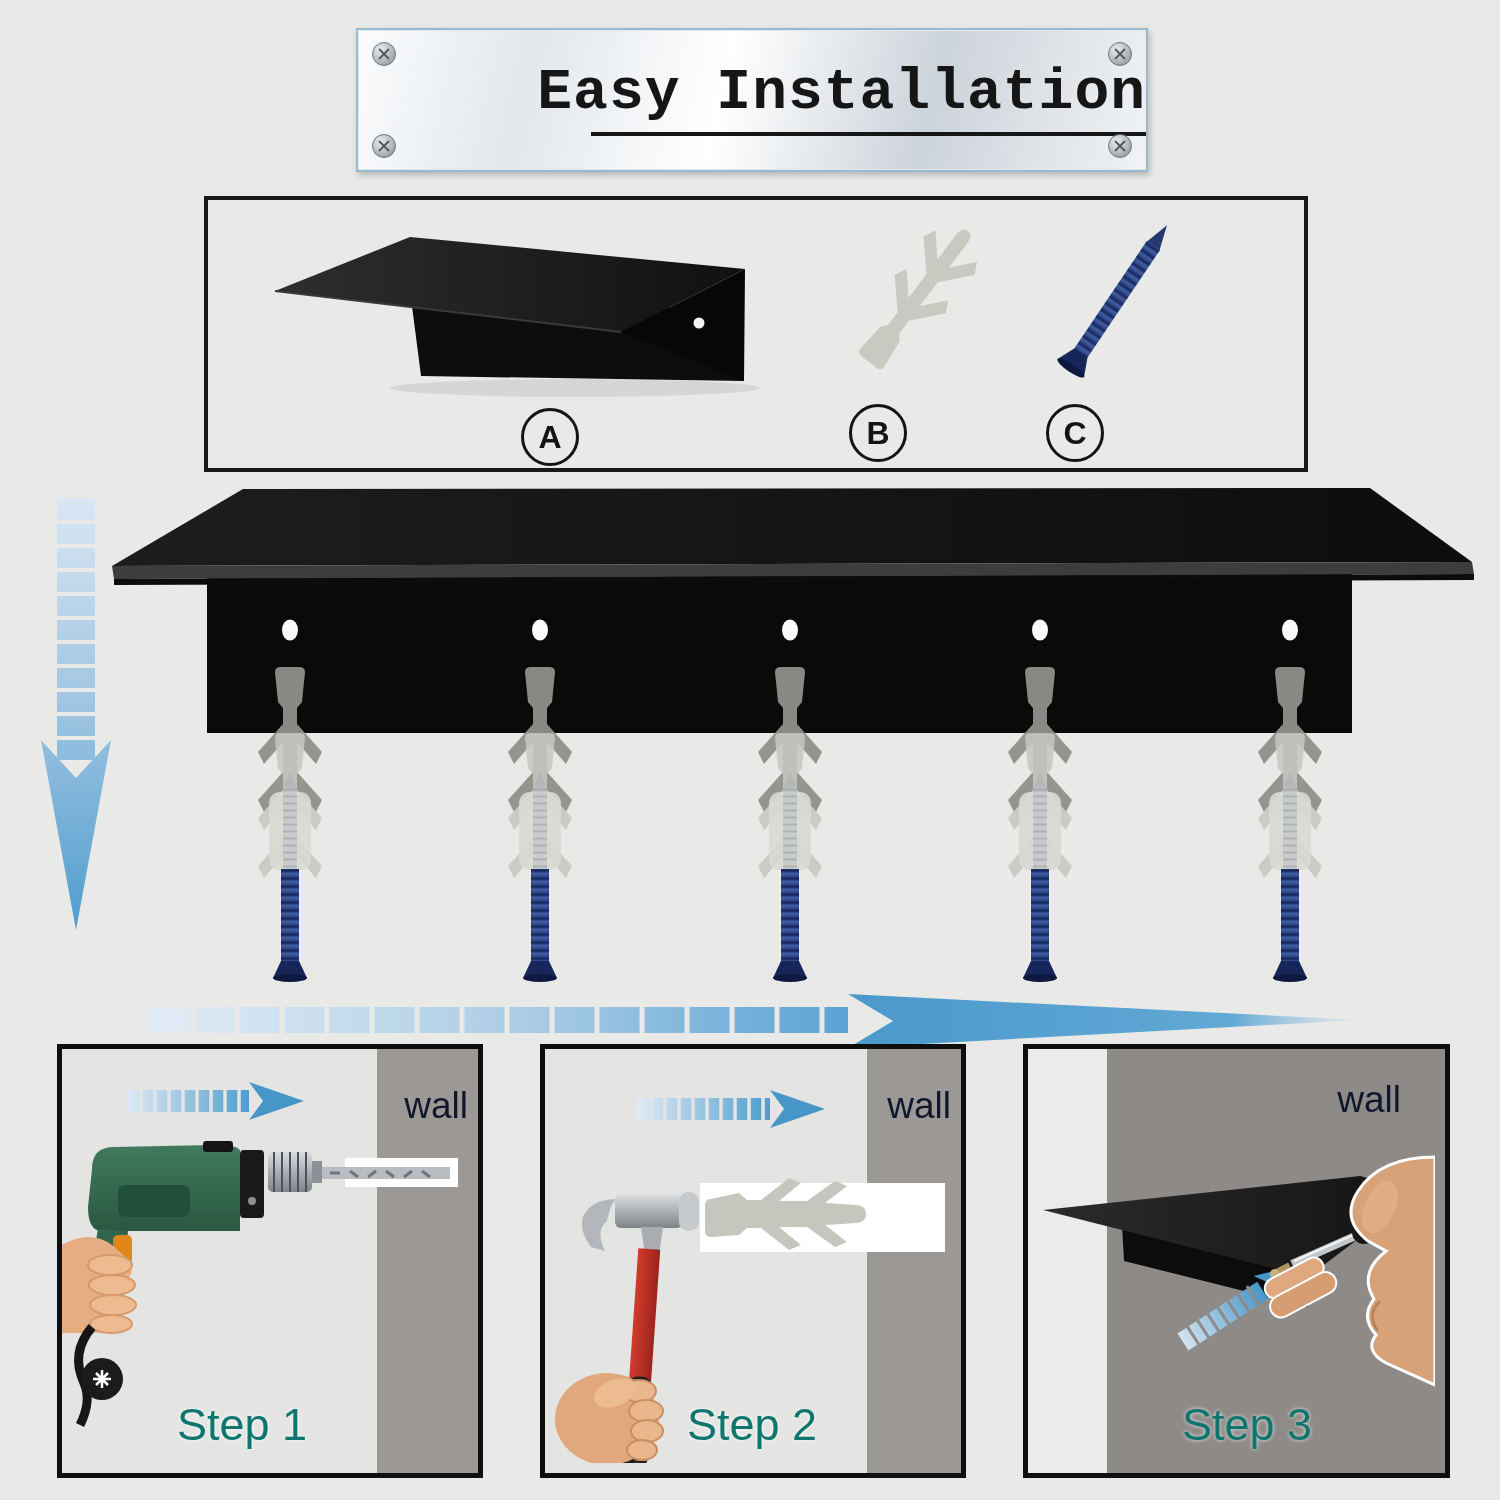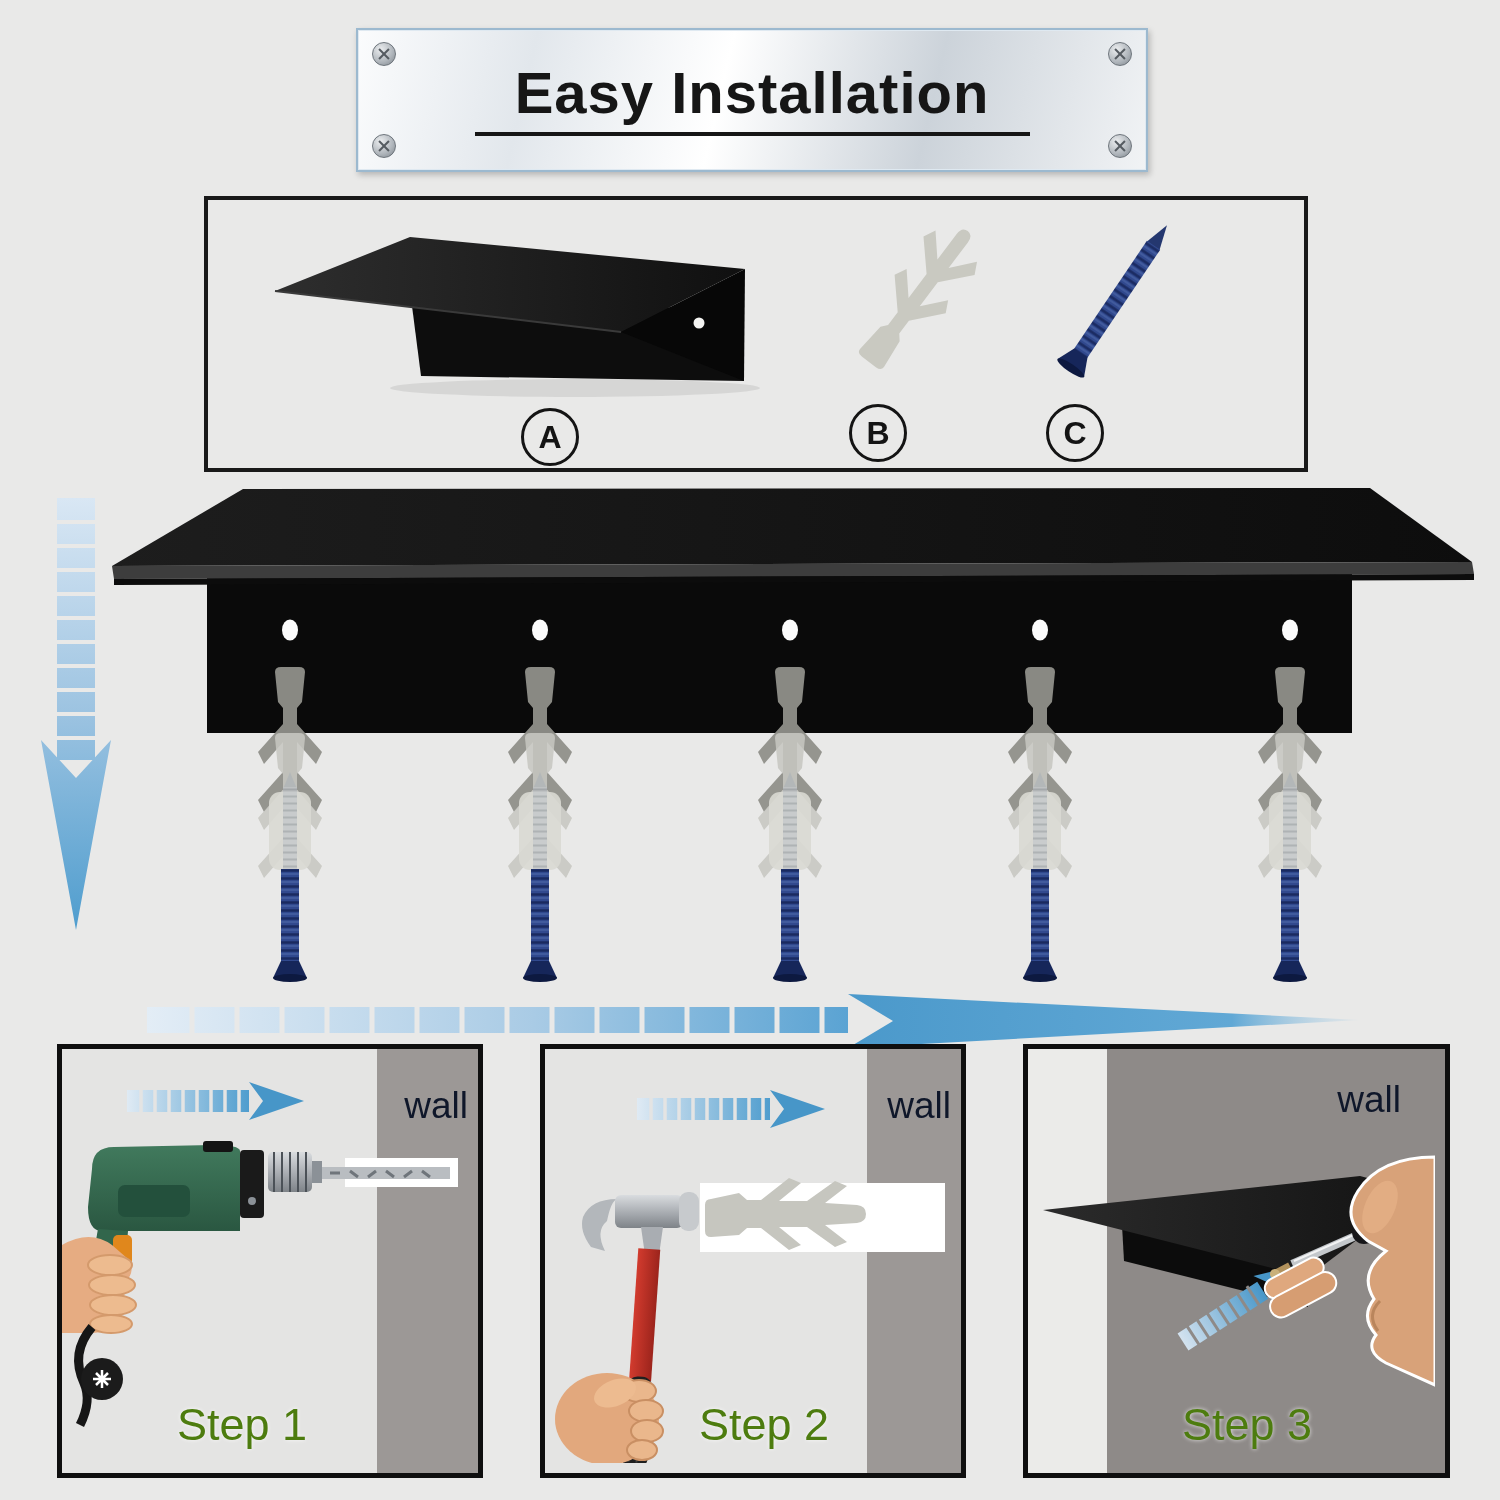--- a/index.html
+++ b/index.html
@@ -3,39 +3,39 @@
 <meta charset="utf-8">
 <style>
   html,body{margin:0;padding:0;background:#cfcfcf;}
   .page{position:relative;width:1500px;height:1500px;background:#e9e9e8;overflow:hidden;
         font-family:"Liberation Sans","DejaVu Sans",sans-serif;}
   .abs{position:absolute;}
   
   .plaque{left:356px;top:28px;width:788px;height:140px;
     background:linear-gradient(103deg,#fbfcfd 0%,#e2e7ec 22%,#ffffff 46%,#ccd3da 72%,#f1f3f5 100%);
     border:2px solid #9cb9cf;box-shadow:0 0 0 1px #dfe9f1 inset,2px 3px 6px rgba(0,0,0,.22);
-    display:flex;flex-direction:column;align-items:center;justify-content:center;}
+    display:flex;flex-direction:column;align-items:flex-end;justify-content:center;font-family:Liberation Mono, monospace;}
   .plaque-title{font-size:58px;font-weight:700;color:#161616;letter-spacing:1px;line-height:1;}
   .plaque-underline{width:555px;height:4px;background:#161616;margin-top:10px;}
   .plq-screw{position:absolute;width:22px;height:22px;border-radius:50%;
     background:radial-gradient(circle at 35% 30%,#eceef0,#aeb4ba 60%,#7c838a);
     border:1px solid #6e757c;}
   .plq-screw::before,.plq-screw::after{content:"";position:absolute;left:50%;top:50%;
     width:14px;height:2px;background:#555b61;transform:translate(-50%,-50%) rotate(45deg);}
   .plq-screw::after{transform:translate(-50%,-50%) rotate(-45deg);}
   
   .parts-box{left:204px;top:196px;width:1096px;height:268px;border:4px solid #191919;}
   .part-label{width:52px;height:52px;border:3px solid #141414;border-radius:50%;
     display:flex;align-items:center;justify-content:center;
     font-size:32px;font-weight:700;color:#141414;background:transparent;}
   
   .step-box{top:1044px;width:416px;height:424px;border:5px solid #0f0f0f;background:#e4e4e3;}
   .wall-strip{position:absolute;top:0;bottom:0;background:#9c9896;}
   .wall-label{position:absolute;font-size:37px;color:#0f172a;line-height:1;}
-  .step-label{position:absolute;bottom:22px;font-size:45px;color:#4d7c0f;text-align:center;
+  .step-label{position:absolute;bottom:22px;font-size:45px;color:#0f766e;text-align:center;
     text-shadow:0 0 4px rgba(255,255,255,.8);}
   svg{display:block;}
 </style>
 </head>
 <body>
 
 <div class="page">
 
   <svg width="0" height="0" style="position:absolute" aria-hidden="true">
     <defs>
@@ -254,21 +254,21 @@
         <g fill="#eab78c" stroke="#c98f63" stroke-width="2">
           <ellipse cx="94" cy="342" rx="17" ry="11"></ellipse>
           <ellipse cx="101" cy="362" rx="17" ry="11"></ellipse>
           <ellipse cx="102" cy="382" rx="16" ry="11"></ellipse>
           <ellipse cx="97" cy="401" rx="15" ry="10"></ellipse>
         </g>
         <ellipse cx="70" cy="344" rx="22" ry="13" transform="rotate(-22 70 344)" fill="#edbb90"></ellipse>
       </g>
     </svg>
     <div class="wall-label" style="right:10px;top:38px;">wall</div>
-    <div class="step-label" style="left:16px;width:406px;">Step 2</div>
+    <div class="step-label" style="left:4px;width:406px;">Step 2</div>
   </div>
 
   <div class="abs step-box" style="left:1023px;width:417px;">
     <div class="abs" style="left:0;top:0;bottom:0;width:79px;background:#ebebe9;"></div>
     <div class="abs" style="left:79px;top:0;bottom:0;right:0;background:#8e8a88;"></div>
     <svg class="abs" style="left:0;top:0;" width="407" height="414" viewBox="0 0 407 414">
       <defs>
         <linearGradient id="sg3" x1="0" y1="0" x2="1" y2="0">
           <stop offset="0" stop-color="#d3e2ef"></stop>
             <stop offset="1" stop-color="#4796c8"></stop>

